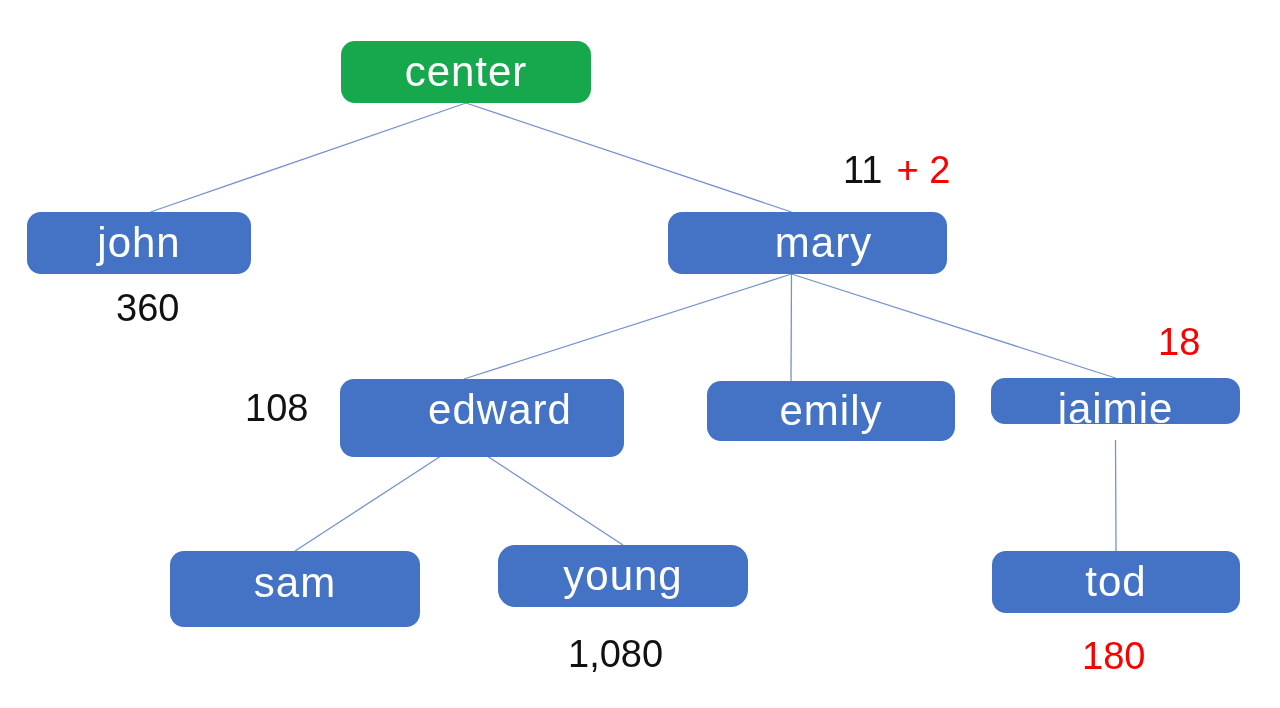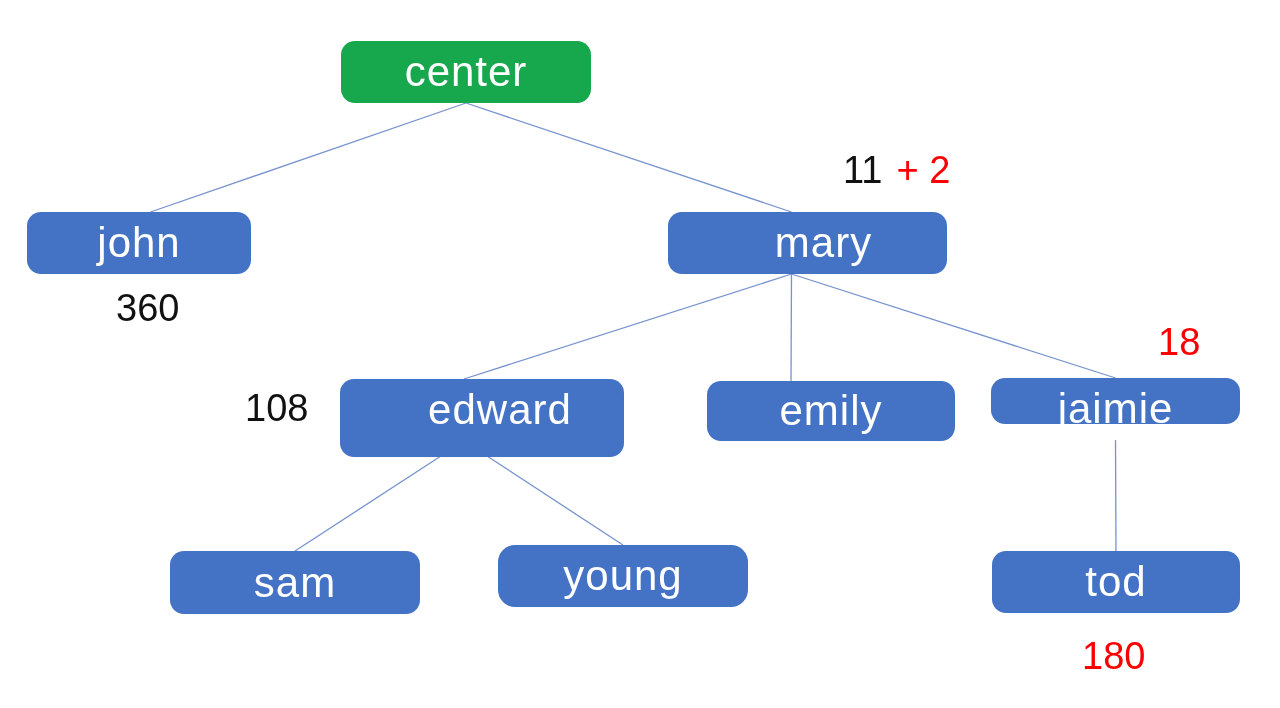--- a/index.html
+++ b/index.html
@@ -71,31 +71,32 @@
       <line x1="464" y1="441" x2="623" y2="545"></line>
       <line x1="1115.5" y1="440" x2="1116" y2="551"></line>
     </svg>
 
   <div class="node root" style="left: 341px; top: 41px; width: 250px; height: 62px; line-height: 62px;">center</div>
   <div class="node" style="left: 27px; top: 212px; width: 224px; height: 62px; line-height: 62px;">john</div>
   <div class="node" style="left: 668px; top: 212px; width: 247px; height: 62px; line-height: 62px; padding-left: 32px;">mary</div>
   <div class="node" style="left: 340px; top: 379px; width: 248px; height: 78px; line-height: 62px; padding-left: 36px;">edward</div>
   <div class="node" style="left: 667px; top: 381px; width: 248px; height: 60px; line-height: 60px; margin-left: 40px;">emily</div>
   <div class="node" style="left: 991px; top: 378px; width: 249px; height: 46px; line-height: 62px;">jaimie</div>
-  <div class="node" style="left: 170px; top: 551px; width: 250px; height: 63px; line-height: 63px;">sam</div>
+  <div class="node" style="left: 170px; top: 551px; width: 250px; height: 76px; line-height: 63px;">sam</div>
   <div class="node" style="left: 498px; top: 545px; width: 250px; height: 62px; line-height: 62px; border-radius: 17px;">young</div>
   <div class="node" style="left: 992px; top: 551px; width: 248px; height: 62px; line-height: 62px;">tod</div>
 
 
   <div class="ann" style="left:116px; top:288px;">360</div>
 
   <div class="ann" style="left:843px; top:150px;">
     <span>11</span><span class="gap"></span><span class="red">+ 2</span>
   </div>
 
   <div class="ann" style="left:245px; top:388px;">108</div>
 
   <div class="ann red" style="left:1158px; top:322px;">18</div>
 
+  <div class="ann" style="left:568px; top:634px;">1,080</div>
 
   <div class="ann red" style="left:1082px; top:636px;">180</div>
 
 </div>
 
 </body></html>

